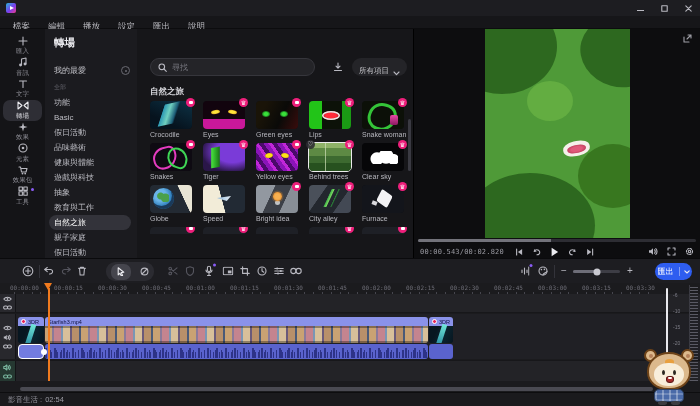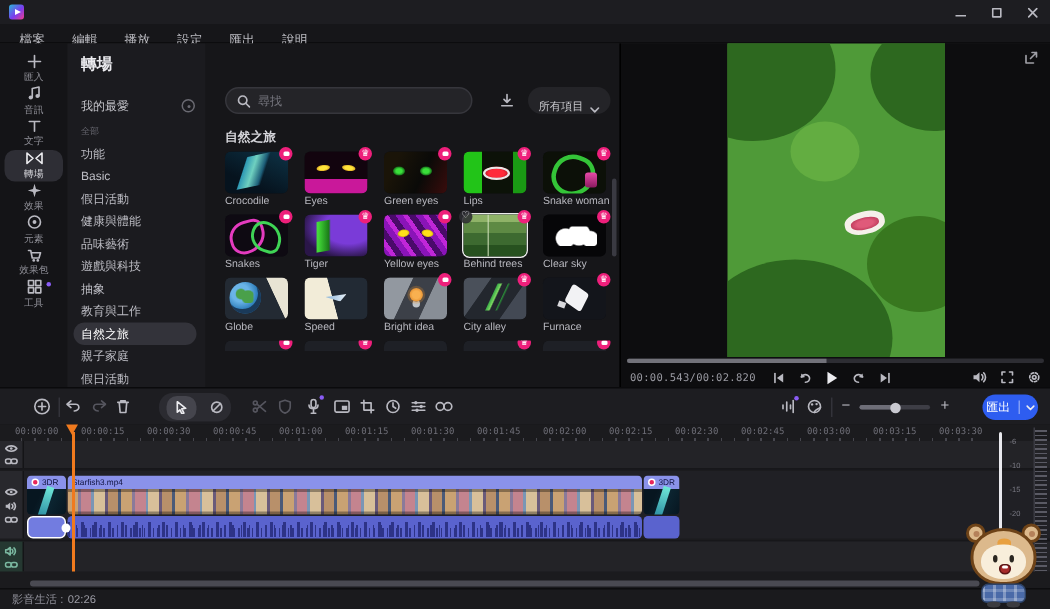--- a/index.html
+++ b/index.html
@@ -324,22 +324,22 @@
       <div class="cat-title">轉場</div>
       <div class="fav-row">
         <span class="fav-lb">我的最愛</span>
         <span class="fav-ic"></span>
       </div>
       <div class="cat-sec">全部</div>
       <div class="cat-list">
         <div class="cat-item">功能</div>
         <div class="cat-item">Basic</div>
         <div class="cat-item">假日活動</div>
+        <div class="cat-item">品味藝術</div>
         <div class="cat-item">健康與體能</div>
-        <div class="cat-item">品味藝術</div>
         <div class="cat-item">遊戲與科技</div>
         <div class="cat-item">抽象</div>
         <div class="cat-item">教育與工作</div>
         <div class="cat-item sel">自然之旅</div>
         <div class="cat-item">親子家庭</div>
         <div class="cat-item">假日活動</div>
       </div>
     </div>
 
     <div class="library">
@@ -810,21 +810,21 @@
         <div style="top:54px">-20</div>
         <div style="top:74px">-30</div>
       </div>
       <div class="m-ticks"></div>
     </div>
 
     <div class="hscroll"></div>
   </div>
 
   <div class="statusbar">
-    <span class="status-text"><span>影音生活 :</span><b>02:26</b></span>
+    <span class="status-text"><span>影音生活 :</span><b>02:54</b></span>
   </div>
 
   <div class="mascot">
     <div class="m-ear l"></div>
       <div class="m-ear r"></div>
     <div class="m-head"></div>
     <div class="m-hair"></div>
     <div class="m-face"></div>
     <div class="m-eye l"></div>
       <div class="m-eye r"></div>

